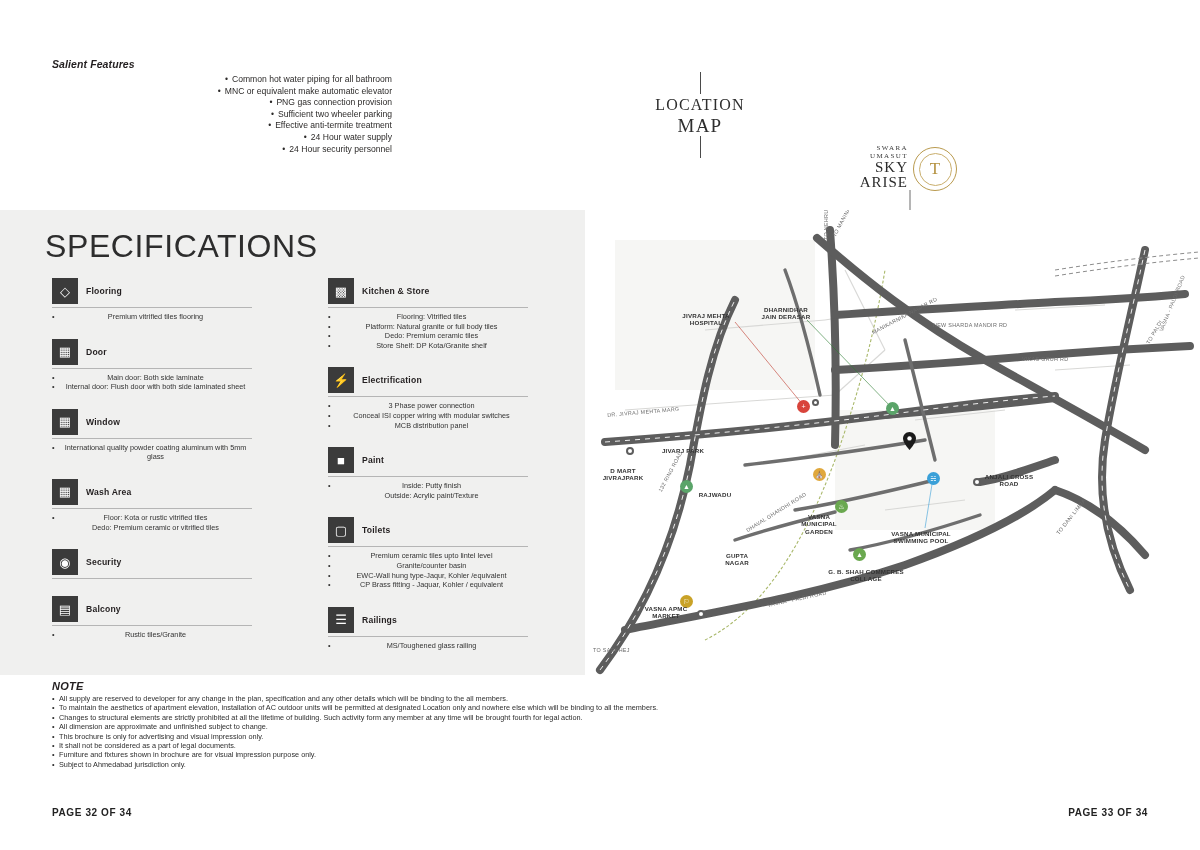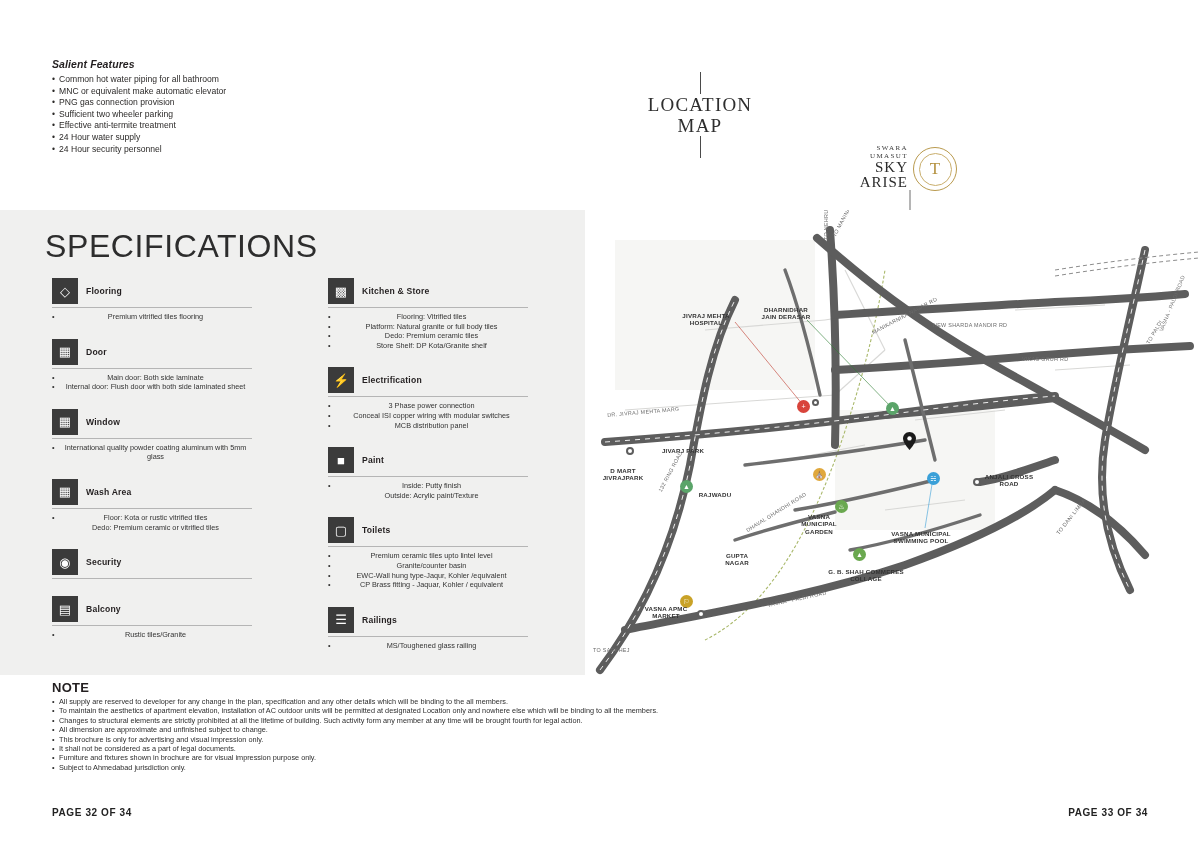--- a/index.html
+++ b/index.html
@@ -6,28 +6,28 @@
   html, body { margin:0; padding:0; }
   body {
     width:1200px; height:850px; background:#ffffff;
     font-family:"Liberation Sans", sans-serif; color:#231f20;
     position:relative; overflow:hidden;
   }
 
   
   #salient { position:absolute; left:52px; top:58px; width:340px; }
   #salient h3 { font-size:10.5px; margin:0 0 4px 0; font-weight:bold; letter-spacing:.1px;font-style:italic; }
-  #salient ul { margin:0; padding:0; list-style:none; }
+  #salient ul { margin:0; padding:0; list-style:none;text-align:right; }
   #salient li { font-size:8.6px; line-height:11.6px; color:#2c2a29; }
   #salient li::before { content:"\2022"; margin-right:4px; }
 
   
   #locmap { position:absolute; left:640px; top:72px; width:120px; text-align:center; }
   #locmap .rule { width:1px; height:22px; background:#4a4a4a; margin:0 auto; }
-  #locmap .t1 { font-family:"Liberation Serif", serif; font-size:19px; letter-spacing:1.2px; line-height:21px; color:#2e2e2e; }
+  #locmap .t1 { font-family:"Liberation Serif", serif; font-size:16px; letter-spacing:1.2px; line-height:21px; color:#2e2e2e; }
   #locmap .t2 { font-family:"Liberation Serif", serif; font-size:19px; letter-spacing:1.2px; line-height:21px; color:#2e2e2e; }
 
   
   #logo { position:absolute; left:838px; top:143px; width:130px; height:50px; }
   #logo .words { position:absolute; left:0; top:1px; width:70px; text-align:right; }
   #logo .w-small { font-family:"Liberation Serif", serif; font-size:7px; letter-spacing:1.4px; line-height:8px; color:#3a3a3a; }
   #logo .w-big { font-family:"Liberation Serif", serif; font-size:15px; letter-spacing:1px; line-height:15px; color:#2b2b2b; }
   #logo .mark { position:absolute; left:75px; top:4px; width:44px; height:44px; border-radius:50%;
                 border:1.4px solid #b99a4e; display:flex; align-items:center; justify-content:center; }
   #logo .mark .inner { width:33px; height:33px; border-radius:50%; border:1px solid #c9ae6c;
@@ -49,21 +49,21 @@
   .spechead .label { font-size:8.6px; font-weight:bold; letter-spacing:.2px; }
   .specblock .ruleline { border-bottom:1px solid #b5b5b5; margin-top:3px; }
   .specitems { margin:4px 0 0 0; padding:0; list-style:none;text-align:center; }
   .specitems li { font-size:7.3px; line-height:9.6px; color:#333; padding-left:7px; position:relative; }
   .specitems li::before { content:"\2022"; position:absolute; left:0; top:0; }
   .specitems li.nobullet { padding-left:7px; }
   .specitems li.nobullet::before { content:""; }
 
   
   #note { position:absolute; left:52px; top:680px; width:720px; }
-  #note .nh { font-size:13px; font-weight:bold; letter-spacing:.3px; }
+  #note .nh { font-size:11px; font-weight:bold; letter-spacing:.3px;font-style:italic; }
   #note ul { margin:2px 0 0 0; padding:0; list-style:none; }
   #note li { font-size:7.3px; line-height:9.4px; color:#2e2e2e; padding-left:7px; position:relative; }
   #note li::before { content:"\2022"; position:absolute; left:0; top:0; }
 
   
   .pagenum { position:absolute; bottom:32px; font-size:10px; font-weight:bold; letter-spacing:.6px; color:#222; }
   #pageleft { left:52px; }
   #pageright { right:52px; }
 
   

